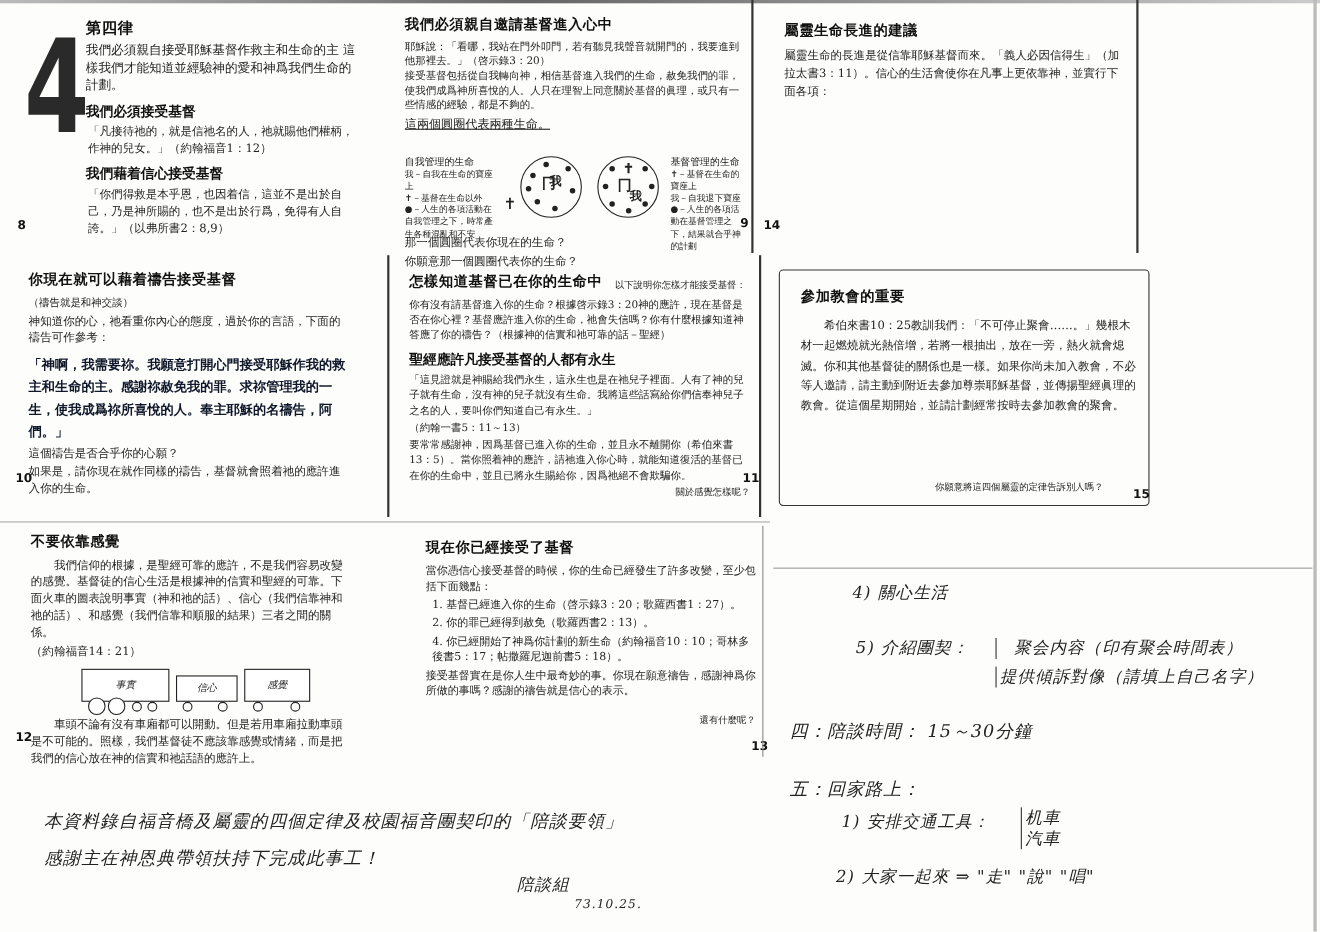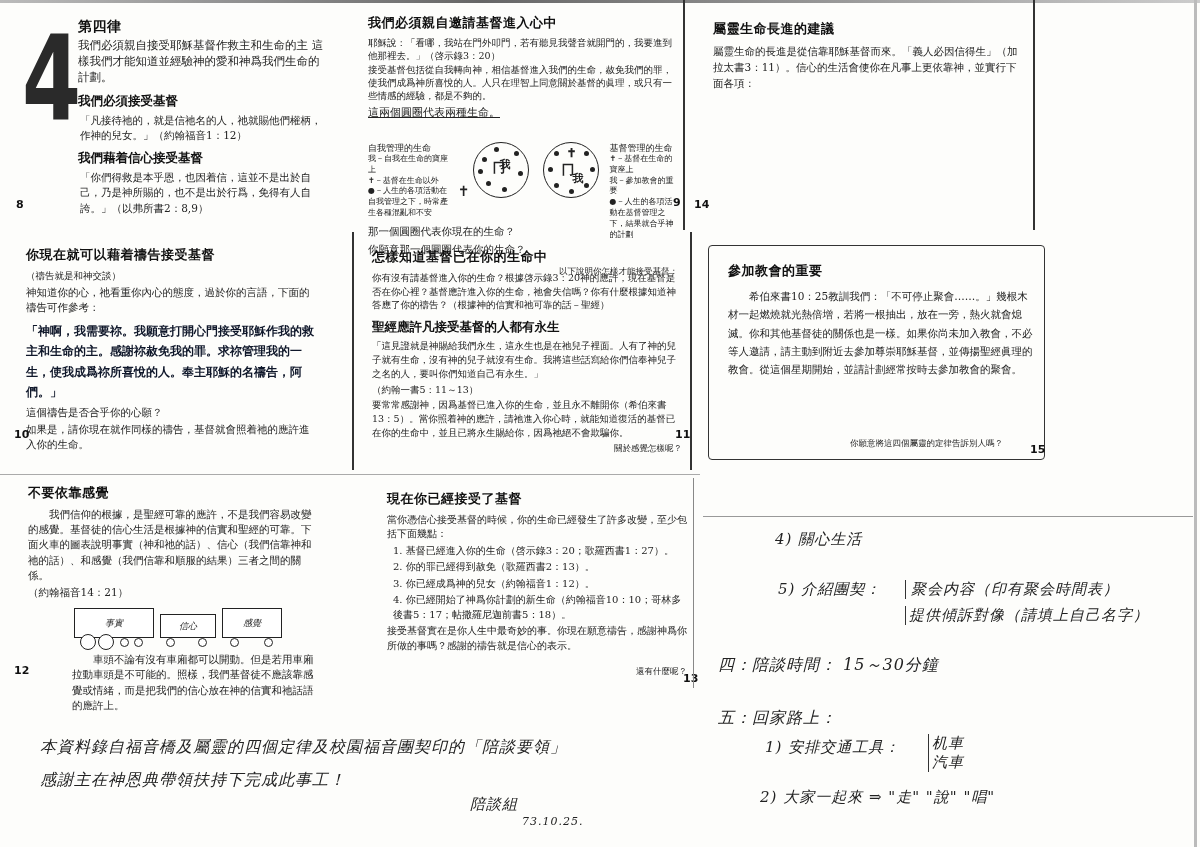--- a/index.html
+++ b/index.html
@@ -81,21 +81,21 @@
         <span class="dot" style="left:46px; top:24px;"></span>
         <span class="dot" style="left:10px; top:8px;"></span>
         <span class="dot" style="left:40px; top:8px;"></span>
         <span class="dot" style="left:10px; top:40px;"></span>
         <span class="dot" style="left:25px; top:46px;"></span>
         <span class="dot" style="left:40px; top:40px;"></span>
       </div>
       <div class="legend" style="margin-left:6px; width:80px;">
         <div style="font-size:9px;">基督管理的生命</div>
         <div>✝－基督在生命的寶座上</div>
-        <div>我－參加教會的重要</div>
+        <div>我－自我退下寶座</div>
         <div>●－人生的各項活動在基督管理之下，結果就合乎神的計劃</div>
       </div>
     </div>
     <p style="font-size:10.5px; margin-top:-16px;">那一個圓圈代表你現在的生命？</p>
     <p style="font-size:10.5px;">你願意那一個圓圈代表你的生命？</p>
     <p class="right small" style="margin-top:8px;">以下說明你怎樣才能接受基督：</p>
   </div>
   <div class="pnum" style="left:673px; top:196px;">9</div>
 </div>
 
@@ -167,49 +167,48 @@
         </div>
       <span class="wheel" style="left:16px; top:30px; width:16px; height:16px;"></span>
       <span class="wheel" style="left:34px; top:30px; width:16px; height:16px;"></span>
       <span class="wheel" style="left:56px; top:34px;"></span>
       <span class="wheel" style="left:70px; top:34px;"></span>
       <span class="wheel" style="left:102px; top:34px;"></span>
       <span class="wheel" style="left:134px; top:34px;"></span>
       <span class="wheel" style="left:166px; top:34px;"></span>
       <span class="wheel" style="left:200px; top:34px;"></span>
     </div>
-    <p style="text-indent:2em;margin-left:44px;">車頭不論有沒有車廂都可以開動。但是若用車廂拉動車頭是不可能的。照樣，我們基督徒不應該靠感覺或情緒，而是把我們的信心放在神的信實和祂話語的應許上。</p>
+    <p style="text-indent:2em;">車頭不論有沒有車廂都可以開動。但是若用車廂拉動車頭是不可能的。照樣，我們基督徒不應該靠感覺或情緒，而是把我們的信心放在神的信實和祂話語的應許上。</p>
   </div>
   <div class="pnum" style="left:14px; top:664px;">12</div>
 </div>
 
 <div>
   <div class="panel" style="left:387px; top:490px; width:300px;">
     <h2>現在你已經接受了基督</h2>
     <p style="font-size:10px;">當你憑信心接受基督的時候，你的生命已經發生了許多改變，至少包括下面幾點：</p>
     <ol class="items" style="font-size:10px;">
       <li>1. 基督已經進入你的生命（啓示錄3：20；歌羅西書1：27）。</li>
       <li>2. 你的罪已經得到赦免（歌羅西書2：13）。</li>
-      <li>3. 你已經成爲神的兒女（約翰福音1：12）。</li>
       <li>4. 你已經開始了神爲你計劃的新生命（約翰福音10：10；哥林多後書5：17；帖撒羅尼迦前書5：18）。</li>
     </ol>
     <p style="font-size:10px;">接受基督實在是你人生中最奇妙的事。你現在願意禱告，感謝神爲你所做的事嗎？感謝的禱告就是信心的表示。</p>
     <p class="right small" style="margin-top:12px;">還有什麼呢？</p>
   </div>
   <div class="pnum" style="left:683px; top:672px;">13</div>
 </div>
 
 <div class="vline" style="left:693px; top:478px; height:210px; background:#888; width:1px;"></div>
 <div class="hline" style="left:703px; top:516px; width:490px; background:#999;"></div>
 <div class="vline" style="left:1194px; top:0; height:847px; background:#bbb; width:3px;"></div>
 
 <div>
   <div class="hand" style="left:775px; top:530px;">4) 關心生活</div>
   <div class="hand" style="left:778px; top:580px;">5) 介紹團契：</div>
-  <div class="hand" style="left:905px; top:580px; border-left:1.5px solid #333; padding-left:5px;">聚会内容（印有聚会時間表）</div>
+  <div class="hand" style="left:905px; top:580px; border-left:1.5px solid #333; padding-left:16px;">聚会内容（印有聚会時間表）</div>
   <div class="hand" style="left:905px; top:606px; border-left:1.5px solid #333; padding-left:3px;">提供傾訴對像（請填上自己名字）</div>
   <div class="hand" style="left:718px; top:655px; font-size:16px;">四：陪談時間： 15～30分鐘</div>
   <div class="hand" style="left:718px; top:708px; font-size:16px;">五：回家路上：</div>
   <div class="hand" style="left:765px; top:738px;">1) 安排交通工具：</div>
   <div class="hand" style="left:928px; top:734px; border-left:1.5px solid #333; padding-left:3px; line-height:1.25;">
     <div>机車</div>
     <div>汽車</div>
   </div>
   <div class="hand" style="left:760px; top:788px;">2) 大家一起來 ⇒ "走" "說" "唱"</div>
   <div class="hand" style="left:40px; top:737px; font-size:16px;">本資料錄自福音橋及屬靈的四個定律及校園福音團契印的「陪談要領」</div>

